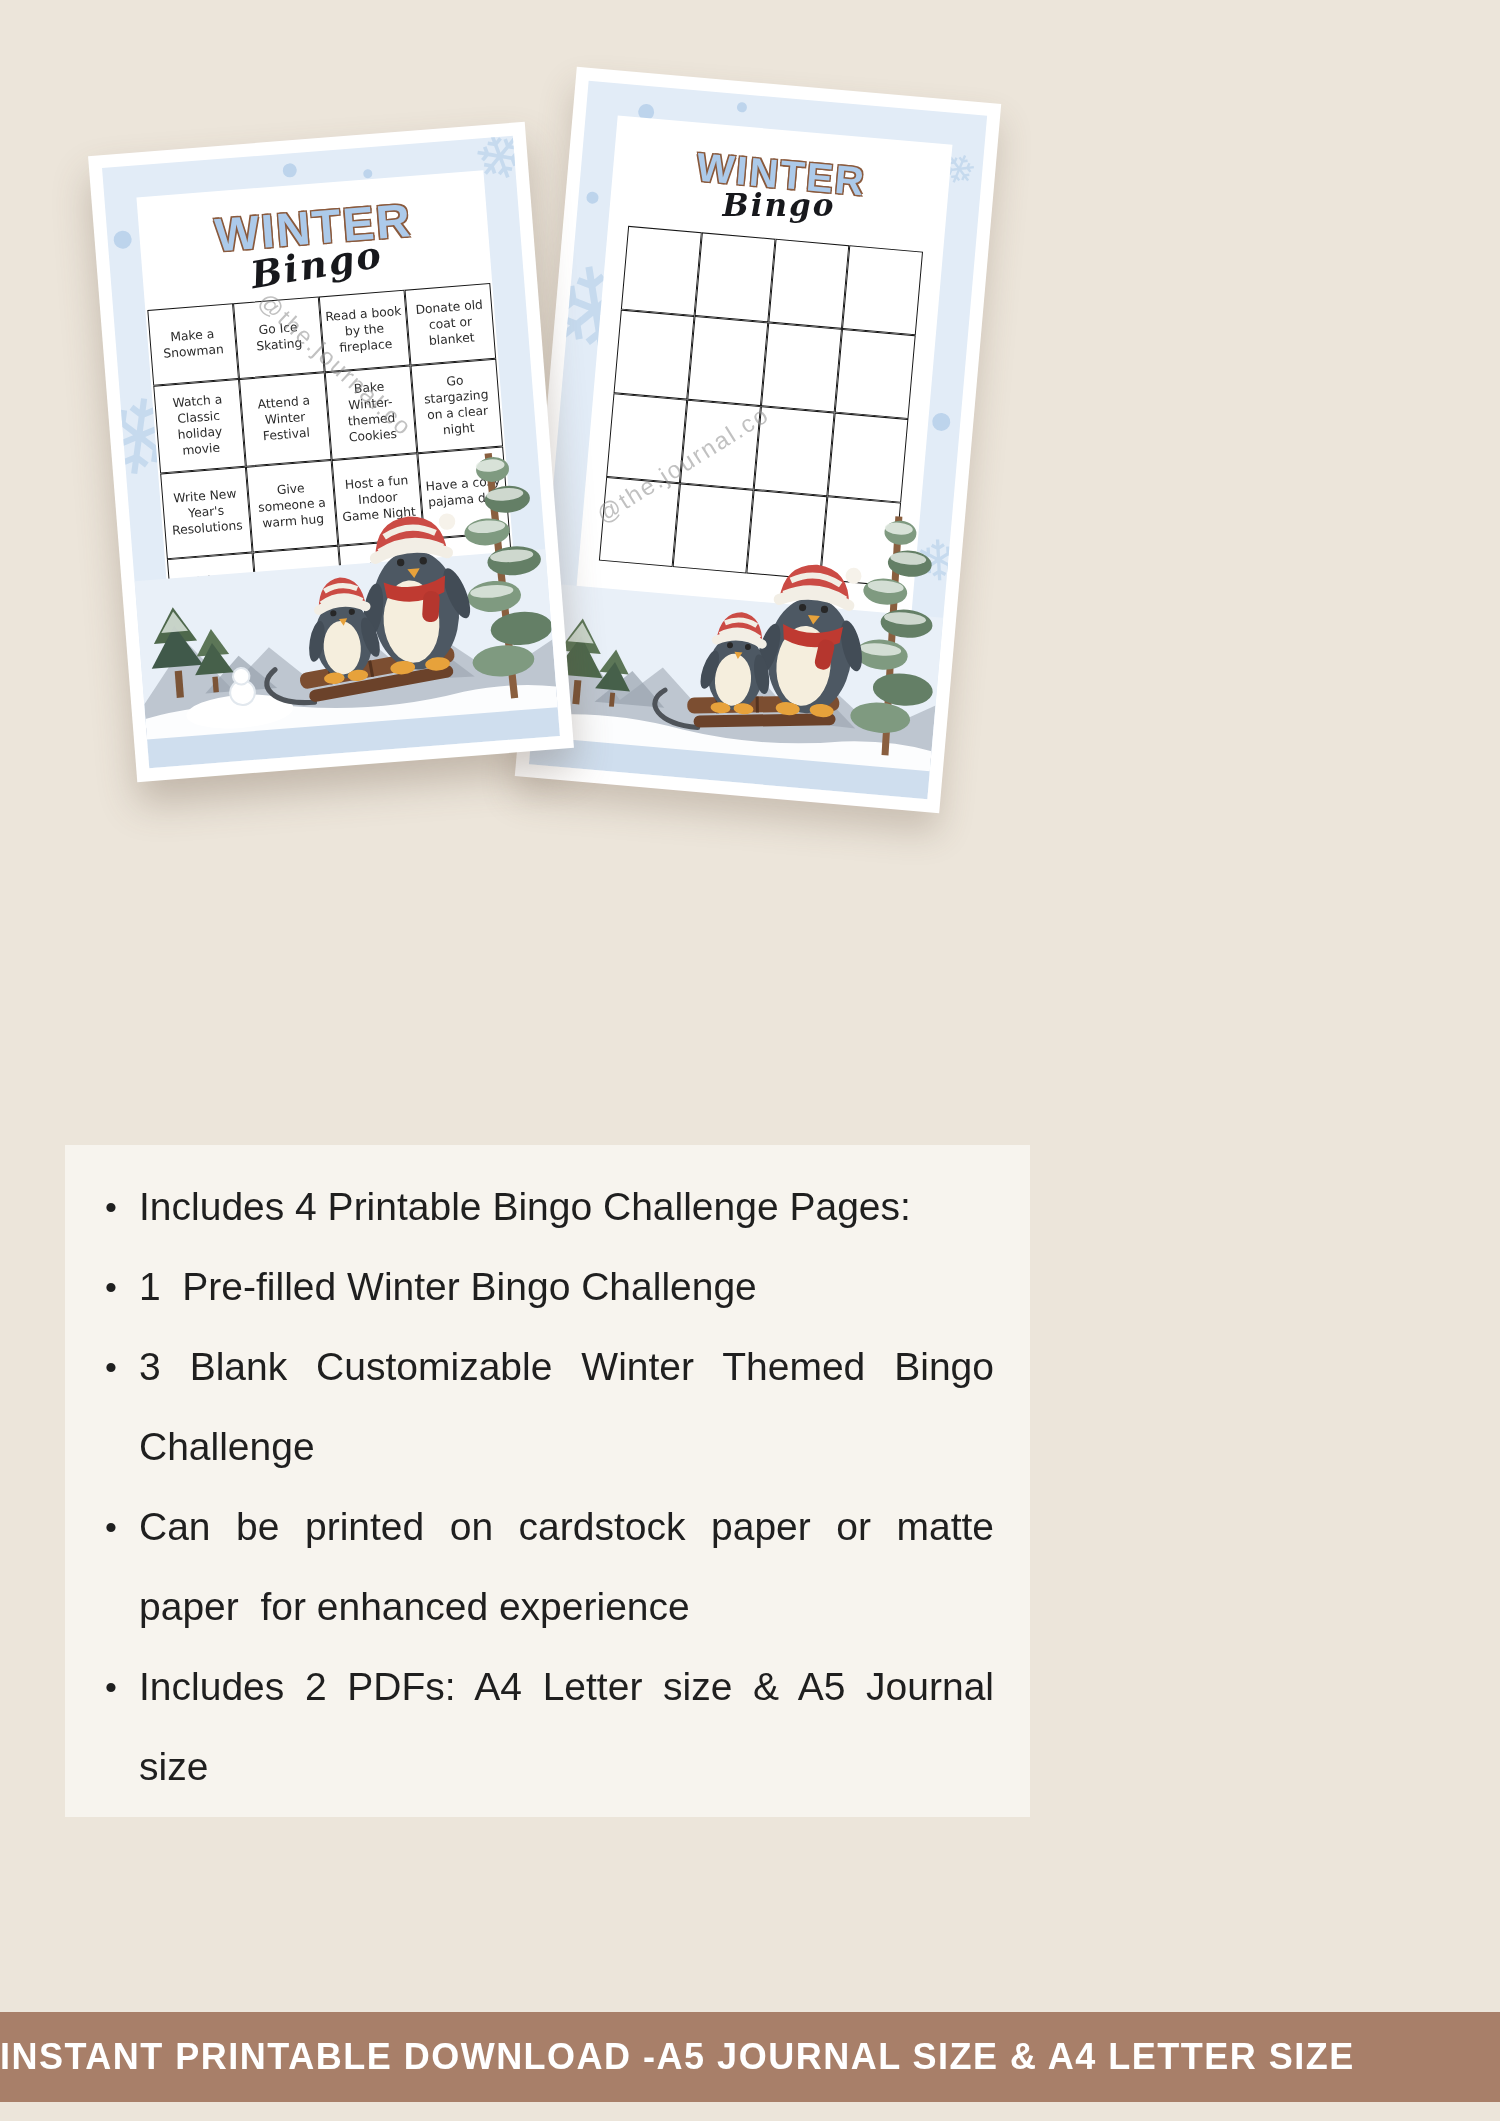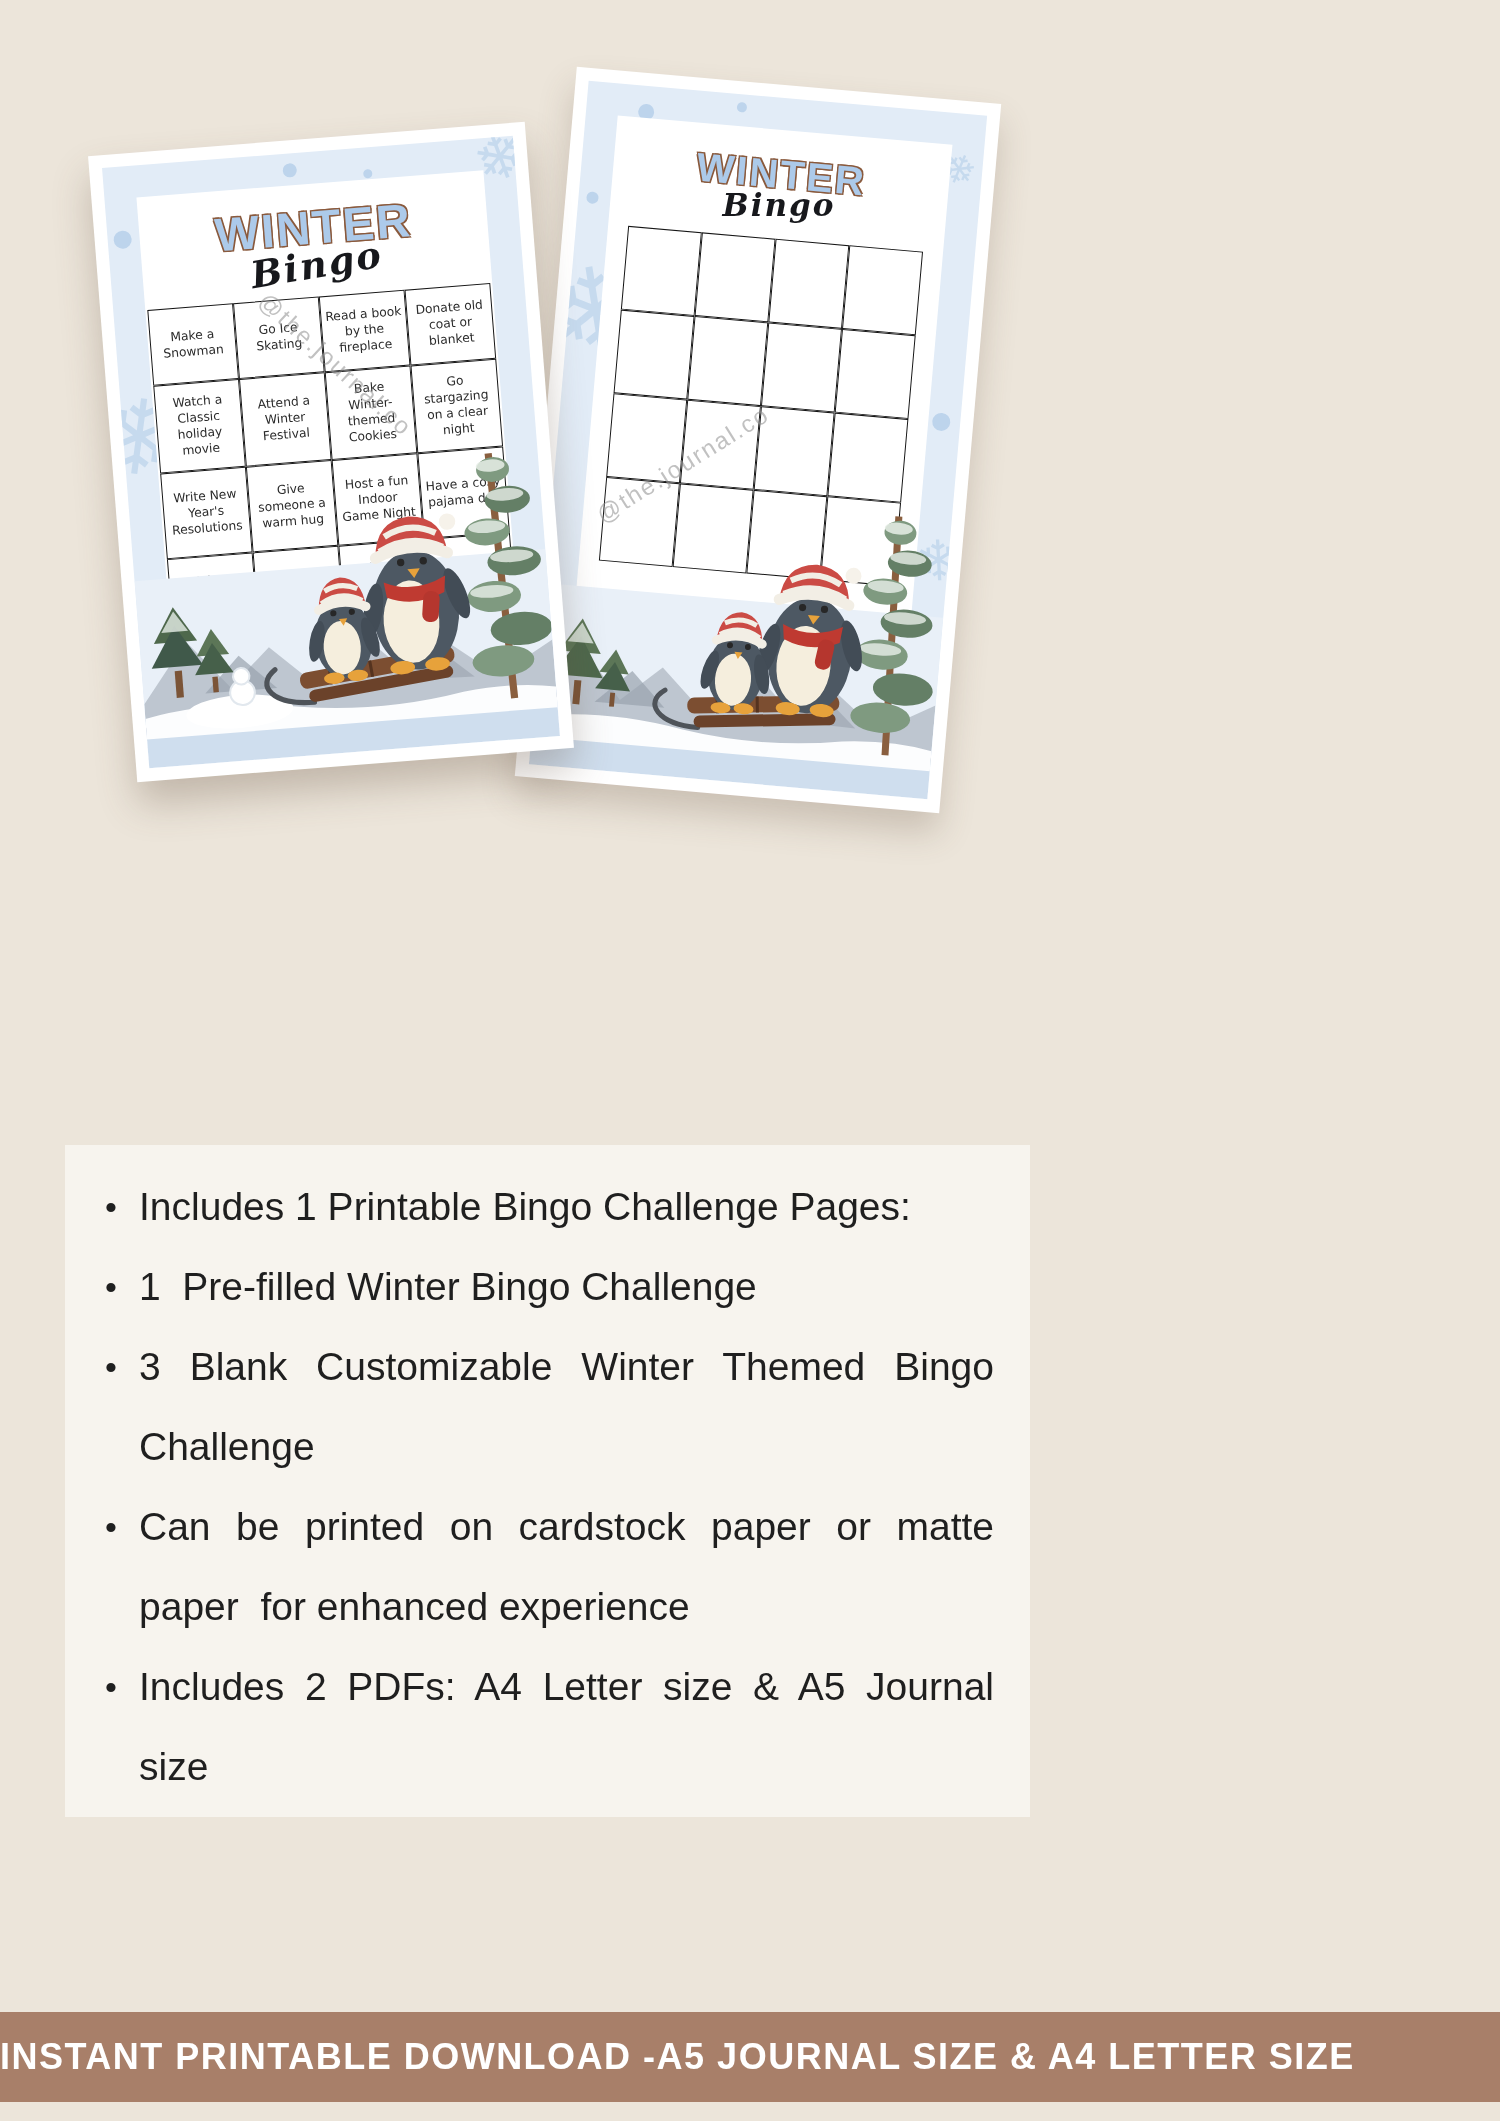--- a/index.html
+++ b/index.html
@@ -283,21 +283,21 @@
           </g>
         </svg>
       </div>
     </div>
   </div>
 
   <div class="features">
     <ul>
         <li>
           <span class="bullet">•</span>
-          <span class="ftext">Includes 1 Printable Bingo Challenge Pages:</span>
+          <span class="ftext">Includes 4 Printable Bingo Challenge Pages:</span>
         </li>
         <li>
           <span class="bullet">•</span>
           <span class="ftext">1&nbsp; Pre-filled Winter Bingo Challenge</span>
         </li>
         <li>
           <span class="bullet">•</span>
           <span class="ftext">3 Blank Customizable Winter Themed Bingo Challenge</span>
         </li>
         <li>

